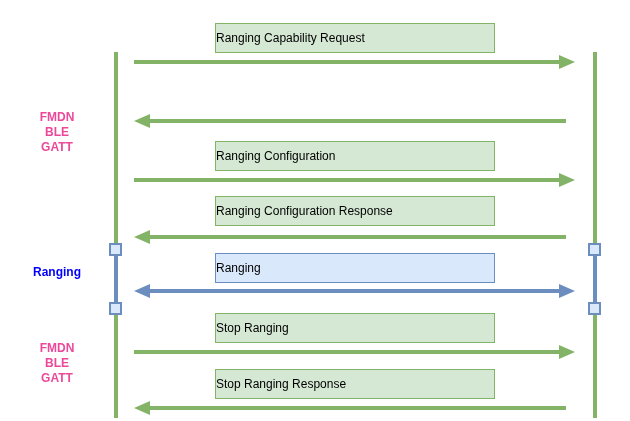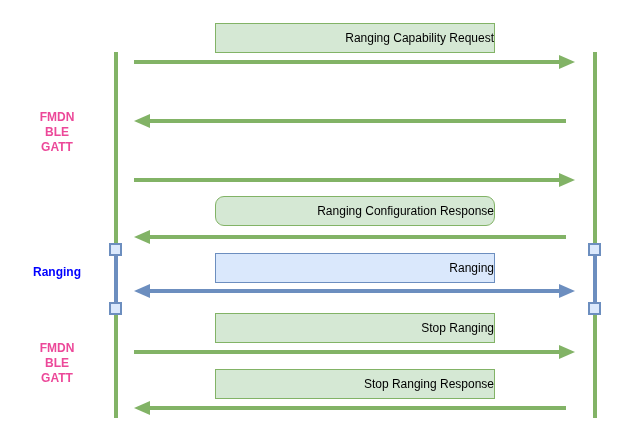--- a/index.html
+++ b/index.html
@@ -56,31 +56,31 @@
   .msg-box {
     position: absolute;
     left: 215px;
     width: 278px;
     height: 28px;
     border: 1px solid #82b366;
     background: #d5e8d4;
     color: #000000;
     font-size: 12px;
     line-height: 28px;
-    text-align: right;
+    text-align: left;
     white-space: nowrap;
   }
   .msg-box.blue {
     border-color: #6c8ebf;
     background: #dae8fc;
   }
   .b1 { top: 23px; }
   .b2 { top: 82px; }
   .b3 { top: 141px; }
-  .b4 { top: 196px; border-radius: 9px; }
+  .b4 { top: 196px; }
   .b5 { top: 253px; }
   .b6 { top: 313px; }
   .b7 { top: 369px; }
 
   
   .arrow {
     position: absolute;
     left: 134px;
     width: 441px;
     height: 14px;
@@ -160,20 +160,21 @@
 
   <div class="section-label green sl1">FMDN
 BLE
 GATT</div>
   <div class="section-label blue sl2">Ranging</div>
   <div class="section-label green sl3">FMDN
 BLE
 GATT</div>
 
   <div class="msg-box b1">Ranging Capability Request</div>
+  <div class="msg-box b3">Ranging Configuration</div>
   <div class="msg-box b4">Ranging Configuration Response</div>
   <div class="msg-box blue b5">Ranging</div>
   <div class="msg-box b6">Stop Ranging</div>
   <div class="msg-box b7">Stop Ranging Response</div>
 
   <div class="arrow dir-right a1">
     <div class="line"></div>
     <div class="head right-head"></div>
   </div>
 

